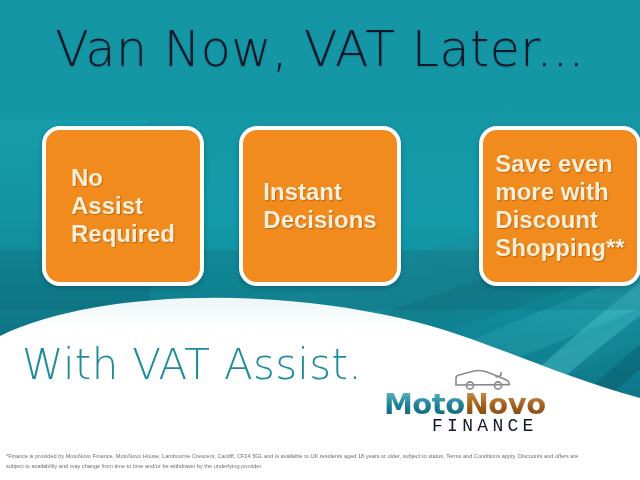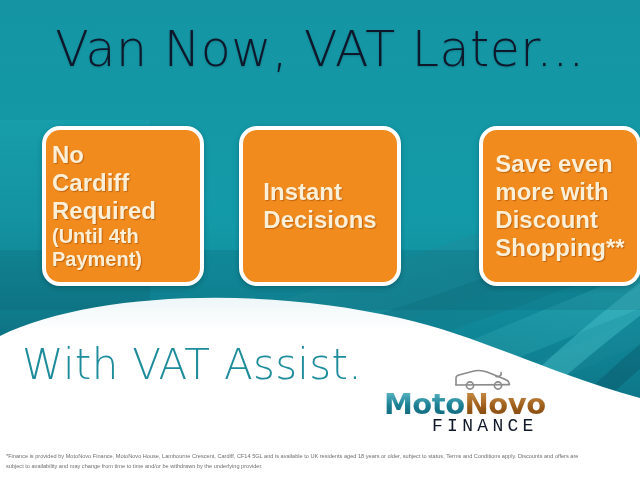--- a/index.html
+++ b/index.html
@@ -209,23 +209,22 @@
              C 90 292, 260 286, 400 318
              C 480 336, 545 372, 640 398
              L 640 480 L 0 480 Z" fill="url(#panelShade)"></path>
   </svg>
 
   <div id="headline">Van Now, VAT Later...</div>
 
   <div class="feature-box" id="box-1">
     <div class="feature-text">
       <span>No</span><br>
-      <span>Cardiff</span><br>
+      <span>Assist</span><br>
       <span>Required</span>
-      <span class="sub">(Until 4th Payment)</span>
     </div>
   </div>
 
   <div class="feature-box" id="box-2">
     <div class="feature-text">
       <span>Instant</span><br>
       <span>Decisions</span>
     </div>
   </div>
 

